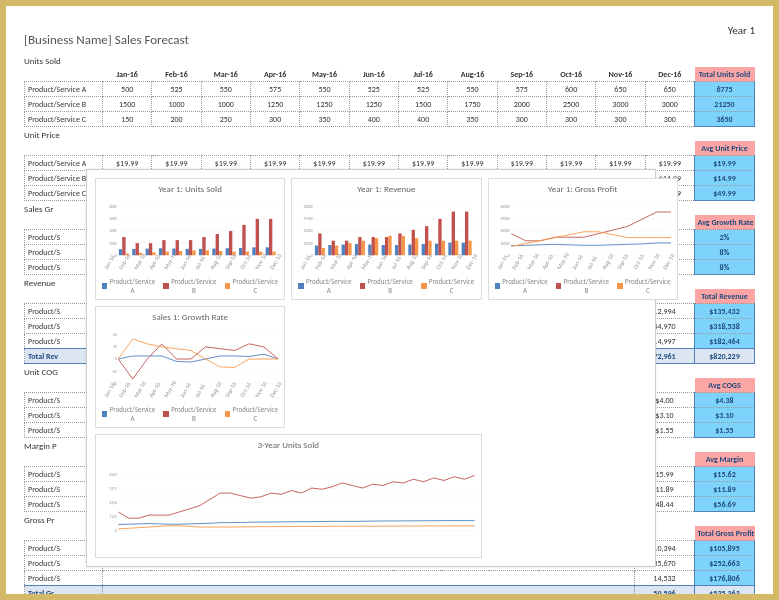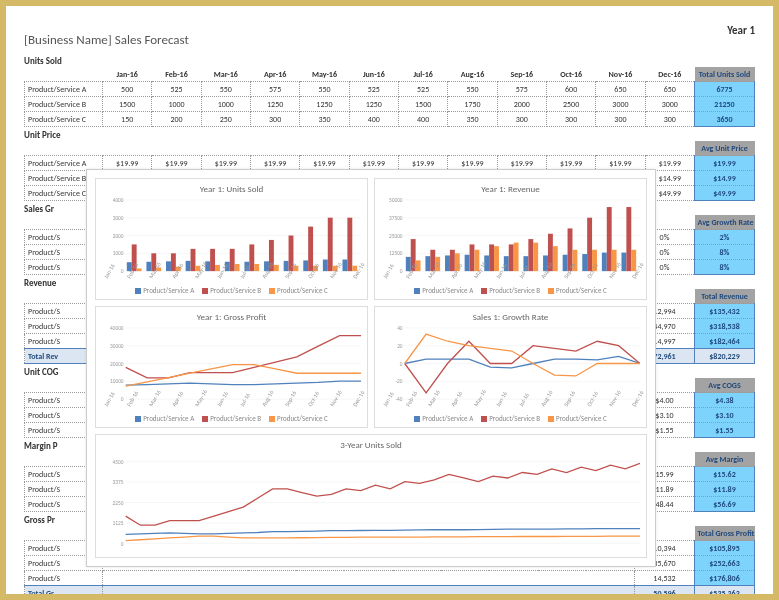--- a/index.html
+++ b/index.html
@@ -1,32 +1,32 @@
 <!DOCTYPE html>
 <html><head>
 <meta charset="utf-8">
 <style>
 *{box-sizing:border-box;margin:0;padding:0}
 body{font-family:Calibri,Arial,sans-serif;font-size:9px;background:#fff;border:6px solid #d4b967;width:779px;height:600px;overflow:hidden;position:relative}
 .page{padding:10px 18px;position:relative}
 .title{font-size:13px;color:#555;margin-top:16px;margin-bottom:8px}
-.year-label{position:absolute;right:18px;top:18px;font-weight:bold;font-size:11px;color:#333}
+.year-label{position:absolute;right:18px;top:18px;font-weight:normal;font-size:11px;color:#333}
 table{border-collapse:collapse;width:100%;table-layout:fixed;font-size:8px;color:#333}
 th,td{padding:2px 3px;text-align:center;border:1px dotted #999;height:14px;white-space:nowrap}
 th.rowhead,td.rowhead{text-align:left;width:78px;font-weight:normal;background:#fff}
-.section-label{font-weight:bold;font-size:9px;color:#333;margin-top:2px;margin-bottom:1px}
+.section-label{font-weight:normal;font-size:9px;color:#333;margin-top:2px;margin-bottom:1px}
 .header-row th{font-weight:bold;border:none;font-size:8px}
 .header-row th:first-child{text-align:left}
 .summary-col{background:#7dd3fc;font-weight:bold;color:#1f497d}
-.summary-head{background:#a3a3a3;font-weight:bold;color:#1f497d;border:1px solid #4f81bd;text-align:center}
+.summary-head{background:#fca5a5;font-weight:bold;color:#1f497d;border:1px solid #4f81bd;text-align:center}
 .total-row td{background:#dce6f2;font-weight:bold;color:#1f497d;border-top:1px solid #4f81bd;border-bottom:1px solid #4f81bd}
 .total-row td:first-child{text-align:left}
 table.data-table td.summary-col,table.data-table th.summary-col{border-left:1px solid #4f81bd;border-right:1px solid #4f81bd}
 table.data-table tr:last-child td.summary-col{border-bottom:1px solid #4f81bd}
-.charts-overlay{position:absolute;left:80px;top:163px;width:570px;background:#fff;border:1px solid #ccc;padding:8px;display:grid;grid-template-columns:1fr 1fr;gap:6px;box-shadow:0 0 3px rgba(0,0,0,0.1)}
+.charts-overlay{position:absolute;left:80px;top:163px;width:570px;background:#fff;border:1px solid #ccc;padding:8px;display:grid;grid-template-columns:1fr 1fr 1fr;gap:6px;box-shadow:0 0 3px rgba(0,0,0,0.1)}
 .chart{border:1px solid #ddd;background:#fff;padding:4px 6px;height:122px;display:flex;flex-direction:column}
 .chart.wide{grid-column:1/3;height:124px}
 .chart-title{text-align:center;font-size:9px;color:#666;margin-bottom:2px}
 .chart-svg{flex:1}
 .chart-legend{font-size:7px;color:#888;text-align:center;margin-top:2px;display:flex;justify-content:center;gap:8px}
 .chart-legend span{display:inline-flex;align-items:center;gap:2px}
 .lgsw{width:6px;height:6px;display:inline-block}
 .xlabels{display:flex;justify-content:space-between;font-size:6px;color:#999;transform:rotate(0);margin-top:1px}
 .xlabels span{transform:rotate(-60deg);transform-origin:top left;width:10px;white-space:nowrap}
 .right-summary-col{width:60px}

